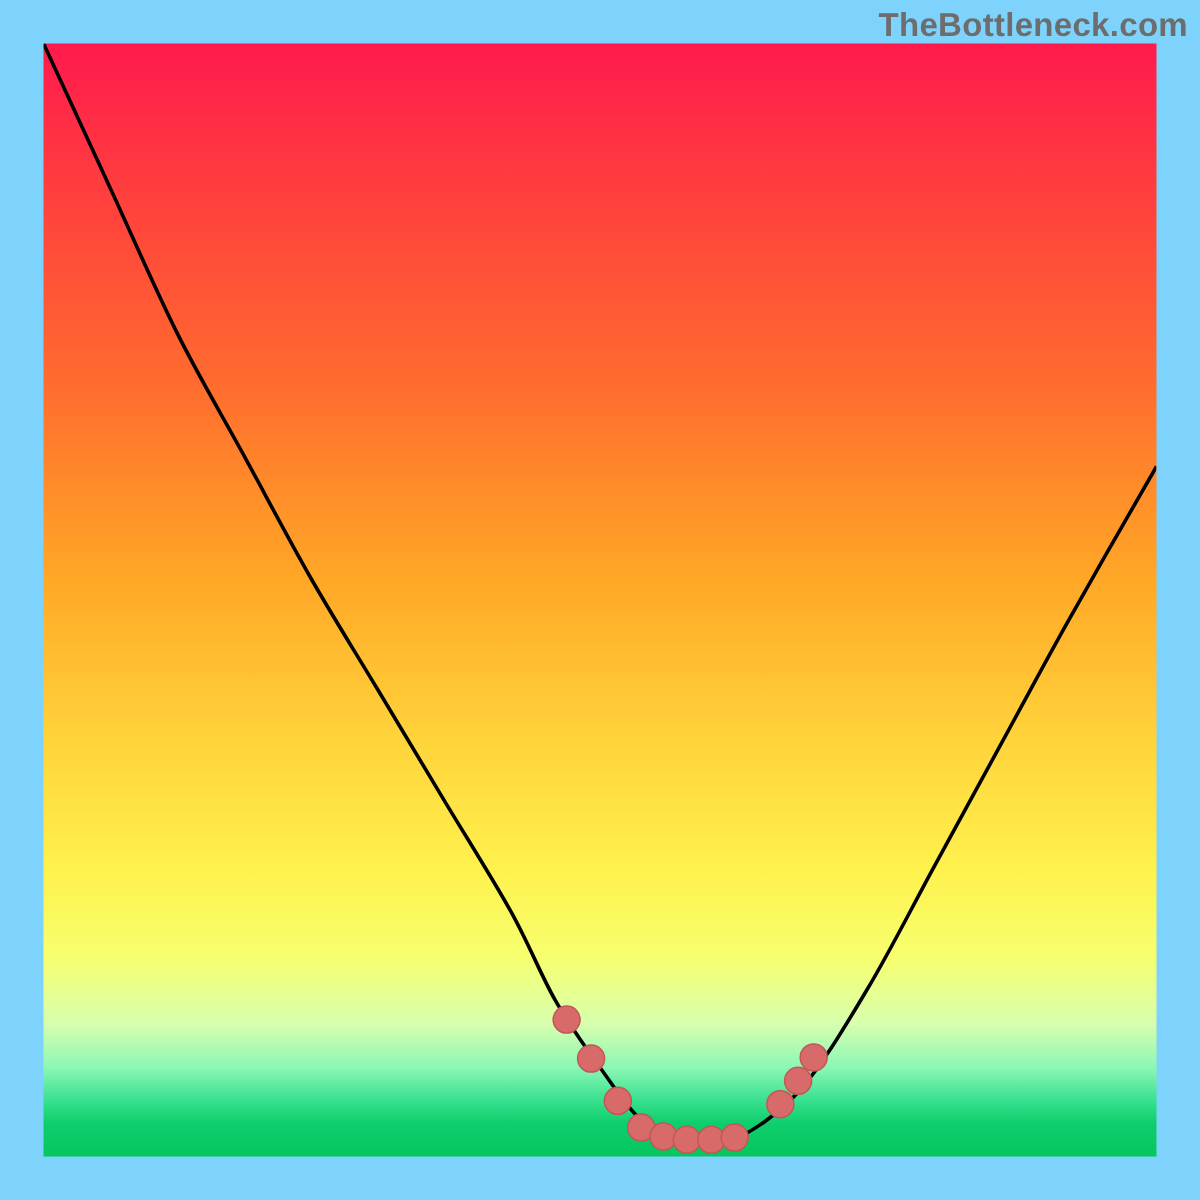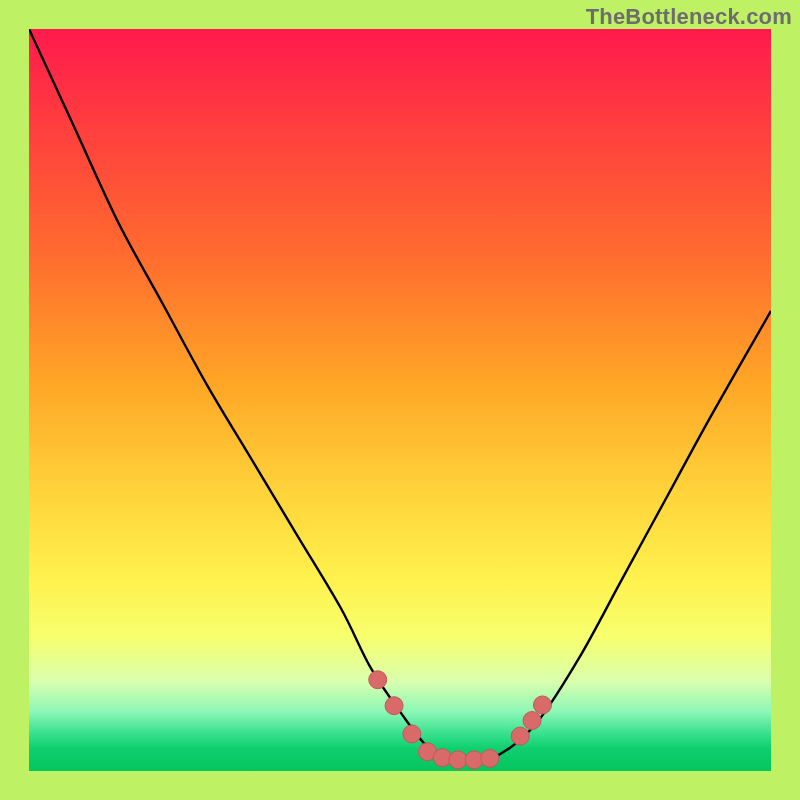--- a/index.html
+++ b/index.html
@@ -9,21 +9,21 @@
     height: 800px;
     background: #000;
     overflow: hidden;
     font-family: Arial, Helvetica, sans-serif;
   }
   .frame {
     position: absolute;
     top: 0; left: 0;
     width: 800px;
     height: 800px;
-    background: #bef264;
+    background: #7dd3fc;
   }
   .plot-area {
     position: absolute;
     top: 29px;
     left: 29px;
     width: 742px;
     height: 742px;
     overflow: hidden;
     
     background: linear-gradient(

